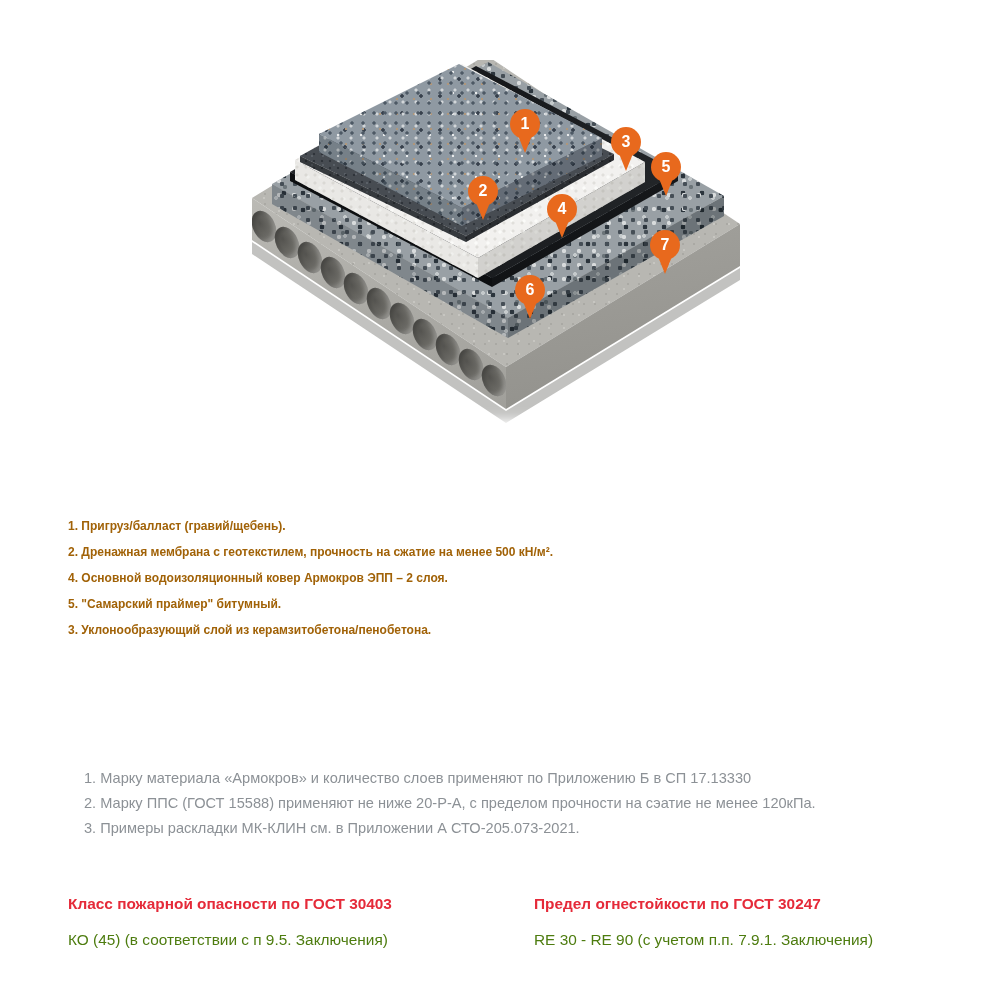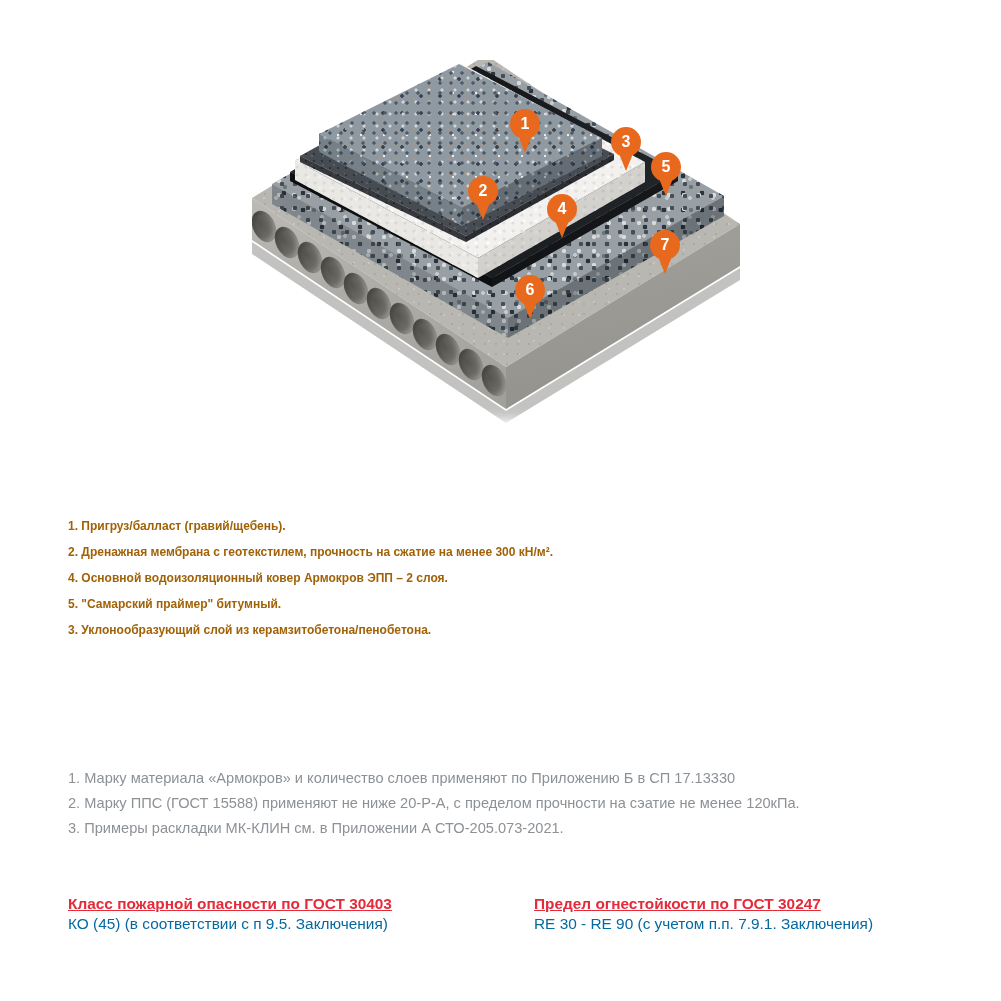--- a/index.html
+++ b/index.html
@@ -108,27 +108,27 @@
   
   .pin{position:absolute;width:30px;height:30px;border-radius:50%;background:#e8691d;z-index:5;}
   .pin::after{content:"";position:absolute;left:50%;top:24px;transform:translateX(-50%);
     border:8px solid transparent;border-bottom:0;border-top:20px solid #e8691d;}
   .pin span{position:absolute;inset:0;line-height:30px;text-align:center;
     color:#fff;font-size:16px;font-weight:700;}
 
   
   .legend{position:absolute;left:68px;top:514px;font-size:12px;font-weight:700;
     line-height:25.9px;color:#a16207;white-space:nowrap;}
-  .footnotes{position:absolute;left:68px;top:766px;font-size:14.6px;font-weight:400;
+  .footnotes{position:absolute;left:84px;top:766px;font-size:14.6px;font-weight:400;
     line-height:25px;color:#8c9196;white-space:nowrap;}
   .footer-block{position:absolute;top:895px;white-space:nowrap;}
   .footer-left{left:68px;}
   .footer-right{left:534px;}
-  .footer-title{color:#e52a39;font-weight:700;font-size:15.4px;text-decoration:underline;}
-  .footer-value{margin-top:2px;font-size:15.4px;color:#0369a1;}
+  .footer-title{color:#e52a39;font-weight:700;font-size:15.4px;}
+  .footer-value{margin-top:18px;font-size:15.4px;color:#4d7c0f;}
 </style>
 </head>
 <body>
 
 <div class="illus">
   <div class="face slab-shadow"></div>
 
   <div class="face slab-top"></div>
   <div class="face slab-left">
     <div class="hole" style="left:13px;top:150px"></div>
@@ -183,21 +183,21 @@
   <div class="pin" style="left:275px;top:215px">
       <span>6</span>
     </div>
   <div class="pin" style="left:410px;top:170px">
       <span>7</span>
     </div>
 </div>
 
 <div class="legend">
   <div>1. Пригруз/балласт (гравий/щебень).</div>
-  <div>2. Дренажная мембрана с геотекстилем, прочность на сжатие на менее 300 кН/м².</div>
+  <div>2. Дренажная мембрана с геотекстилем, прочность на сжатие на менее 500 кН/м².</div>
   <div>4. Основной водоизоляционный ковер Армокров ЭПП – 2 слоя.</div>
   <div>5. "Самарский праймер" битумный.</div>
   <div>3. Уклонообразующий слой из керамзитобетона/пенобетона.</div>
 </div>
 
 <div class="footnotes">
   <div>1. Марку материала «Армокров» и количество слоев применяют по Приложению Б в СП 17.13330</div>
   <div>2. Марку ППС (ГОСТ 15588) применяют не ниже 20-Р-А, с пределом прочности на сэатие не менее 120кПа.</div>
   <div>3. Примеры раскладки МК-КЛИН см. в Приложении А СТО-205.073-2021.</div>
 </div>

